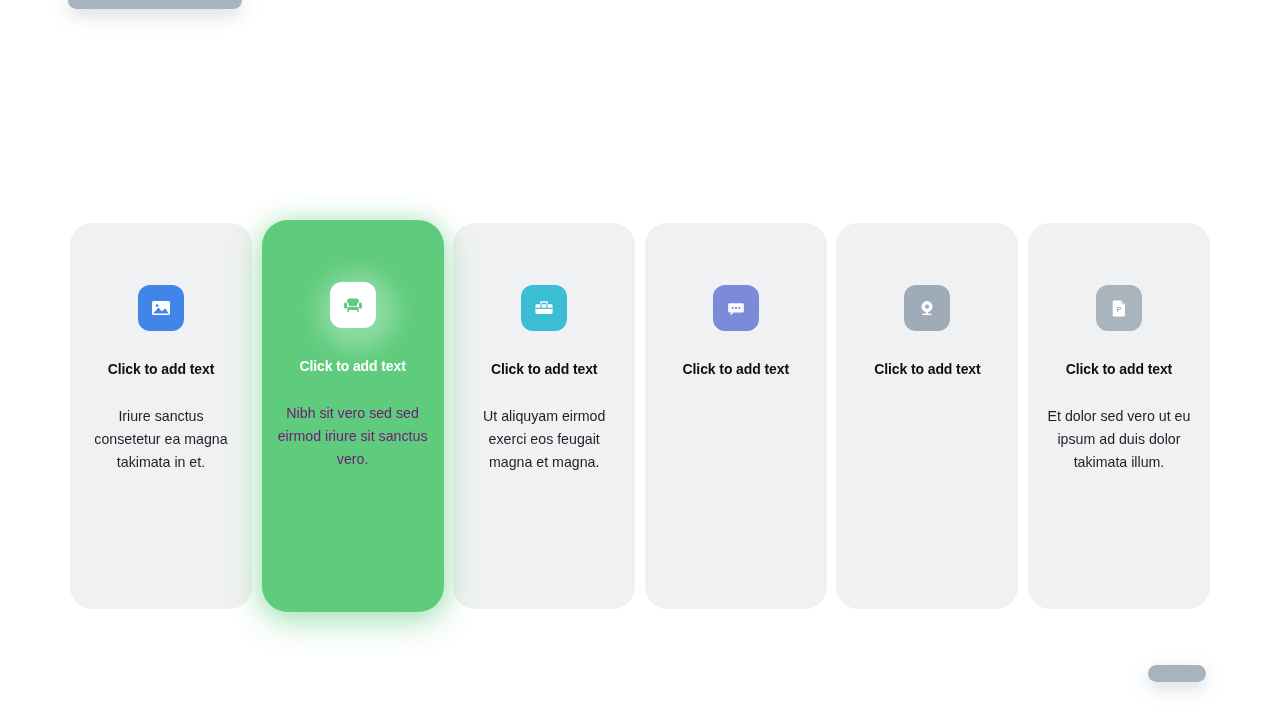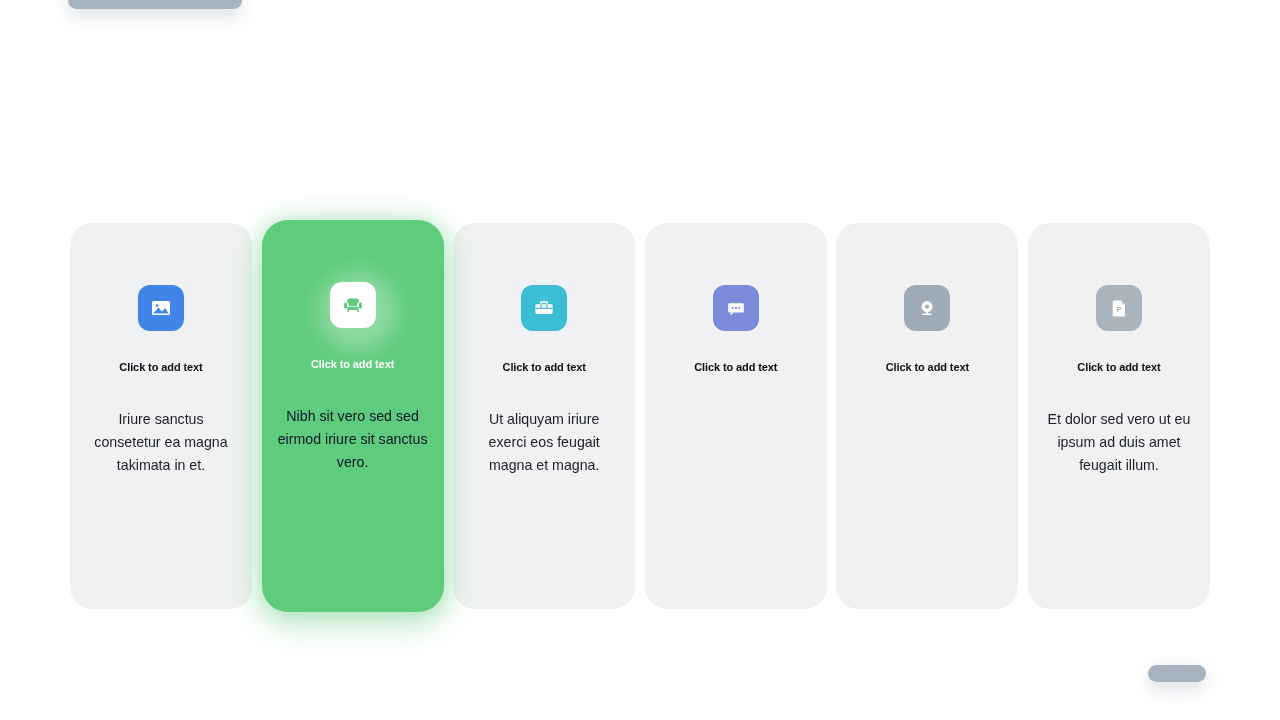--- a/index.html
+++ b/index.html
@@ -104,37 +104,37 @@
     opacity: .55;
   }
   .card[data-accent="blue"]    .icon-wrap::after { background: #4285e8; }
   .card[data-accent="white"]   .icon-wrap::after { background: #ffffff; opacity: .30; }
   .card[data-accent="cyan"]    .icon-wrap::after { background: #3bbdd3; }
   .card[data-accent="indigo"]  .icon-wrap::after { background: #7b8ad9; }
   .card[data-accent="gray"]    .icon-wrap::after { background: #9fabb6; }
   .card[data-accent="gray2"]   .icon-wrap::after { background: #aab4bd; }
 
   .card-title {
-    font-size: 11px;
+    font-size: 14px;
     font-weight: bold;
     color: #0d0f12;
     text-align: center;
     line-height: 1.25;
     letter-spacing: -0.1px;
   }
   .card.highlight .card-title { color: #ffffff; }
 
   .card-body {
-    margin-top: 33px;
+    margin-top: 26px;
     font-size: 14.2px;
     line-height: 1.62;
     color: #1c1f24;
     text-align: center;
   }
-  .card.highlight .card-body { color: #0f172a; }
+  .card.highlight .card-body { color: #701a75; }
 </style>
 </head>
 <body>
 
 <div id="stage">
 
   <div class="pill top-left"></div>
 
   <div id="card-row">
 
@@ -175,21 +175,21 @@
           <svg width="24" height="24" viewBox="0 0 24 24">
             <path d="M9 7.2 V5.9 h6 V7.2" fill="none" stroke="#ffffff" stroke-width="1.5" stroke-linecap="round"></path>
             <rect x="3.4" y="8.3" width="17.2" height="9.6" rx="1.4" fill="#ffffff"></rect>
             <rect x="8.4" y="8.3" width="1.3" height="3" fill="#3bbdd3"></rect>
             <rect x="14.3" y="8.3" width="1.3" height="3" fill="#3bbdd3"></rect>
             <rect x="3.4" y="11.6" width="17.2" height="1.3" fill="#3bbdd3"></rect>
           </svg>
         </div>
       </div>
       <div class="card-title">Click to add text</div>
-      <div class="card-body">Ut aliquyam iriure exerci eos feugait magna et magna.</div>
+      <div class="card-body">Ut aliquyam eirmod exerci eos feugait magna et magna.</div>
     </div>
 
     <div class="card" data-accent="indigo">
       <div class="icon-wrap">
         <div class="icon-tile" style="background:#7b8ad9">
           <svg width="24" height="24" viewBox="0 0 24 24">
             <rect x="4.2" y="7.2" width="15.6" height="9.4" rx="1.1" fill="#ffffff"></rect>
             <path d="M6.6 16.4 L6.6 19.4 L9.8 16.4 Z" fill="#ffffff"></path>
             <circle cx="8.6" cy="11.9" r="1.05" fill="#7b8ad9"></circle>
             <circle cx="12" cy="11.9" r="1.05" fill="#7b8ad9"></circle>
@@ -218,20 +218,20 @@
       <div class="icon-wrap">
         <div class="icon-tile" style="background:#aab4bd">
           <svg width="24" height="24" viewBox="0 0 24 24">
             <path d="M6.6 4.6 h7.4 l4 4 v11 a0.9 0.9 0 0 1-0.9 0.9 H6.6 a0.9 0.9 0 0 1-0.9-0.9 V5.5 A0.9 0.9 0 0 1 6.6 4.6 Z" fill="#ffffff"></path>
             <path d="M14 4.6 v4 h4 Z" fill="#d7dde2"></path>
             <text x="11.9" y="15.6" font-family="Liberation Sans, sans-serif" font-size="7.4" font-weight="bold" fill="#aab4bd" text-anchor="middle">P</text>
           </svg>
         </div>
       </div>
       <div class="card-title">Click to add text</div>
-      <div class="card-body">Et dolor sed vero ut eu ipsum ad duis amet feugait illum.</div>
+      <div class="card-body">Et dolor sed vero ut eu ipsum ad duis dolor takimata illum.</div>
     </div>
 
   </div>
 
   <div class="pill bottom-right"></div>
 
 </div>
 
 </body></html>

